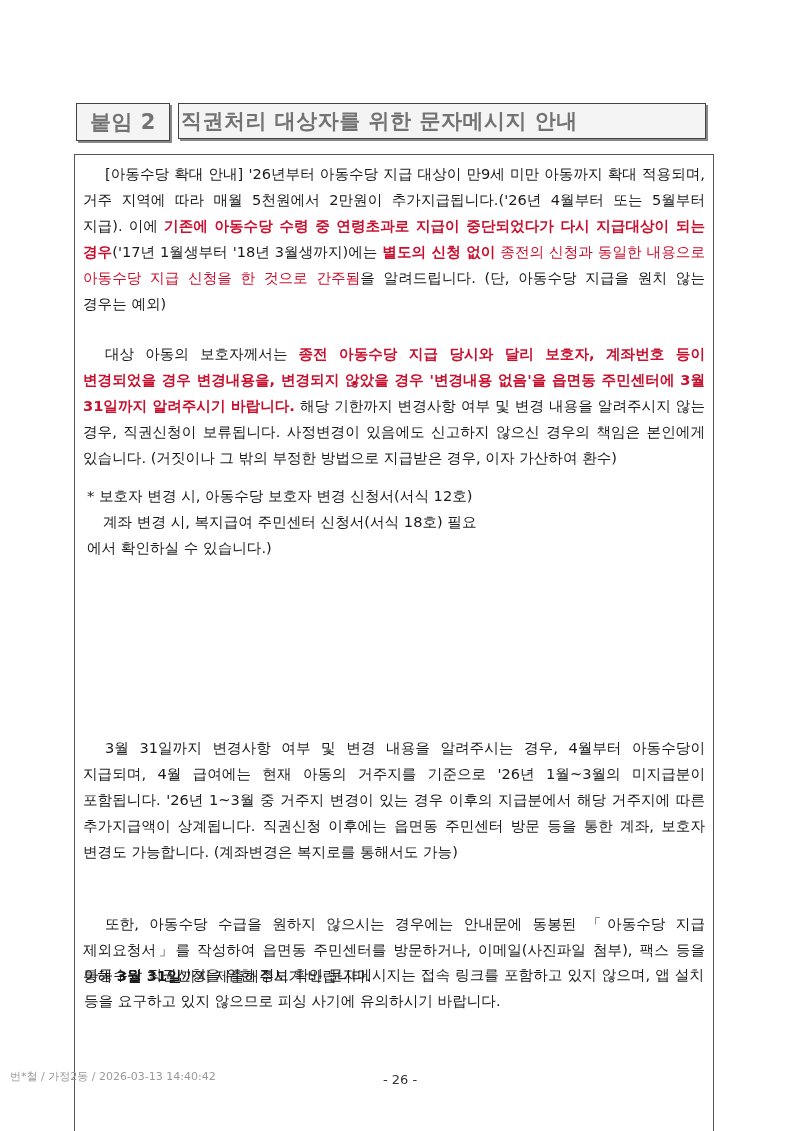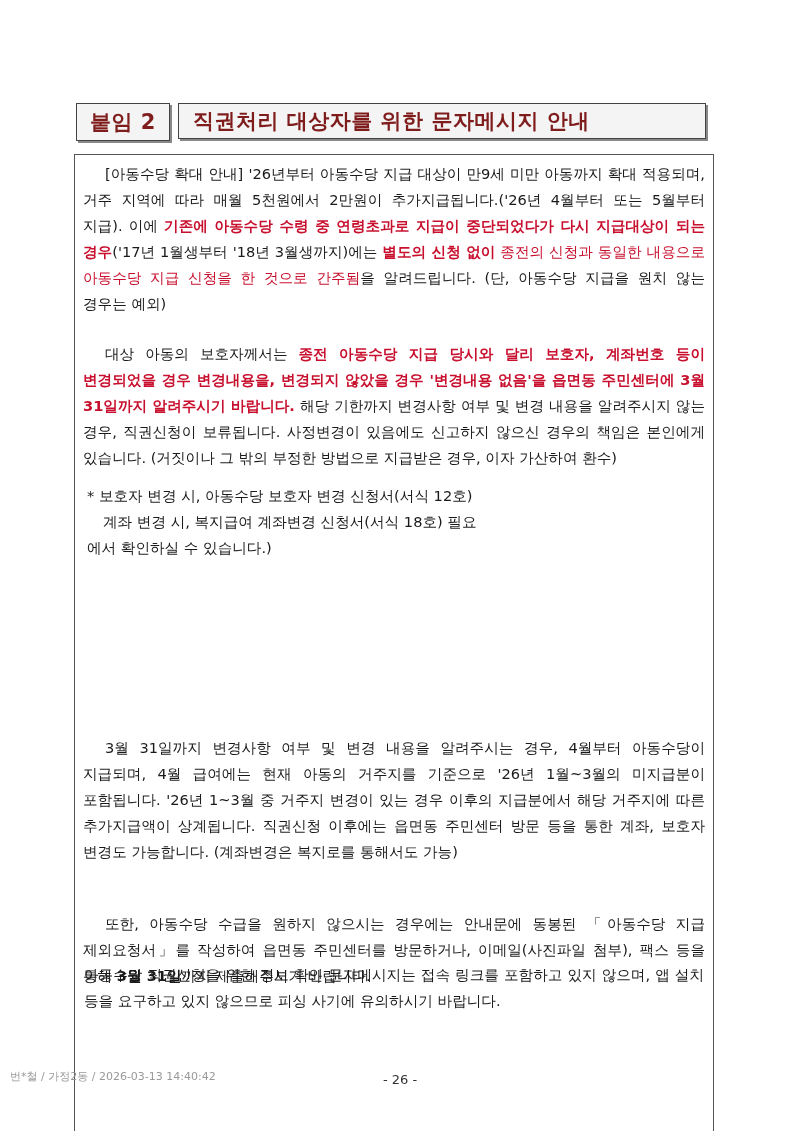--- a/index.html
+++ b/index.html
@@ -5,24 +5,24 @@
     html, body { margin: 0; padding: 0; background: #ffffff; }
     body {
       width: 800px; height: 1131px; position: relative; overflow: hidden;
       font-family: "DejaVu Sans", "Liberation Sans", sans-serif;
       color: #1a1a1a;
     }
     .header-row { position: absolute; top: 103px; left: 76px; height: 40px; display: flex; gap: 8px; }
     .hdr-box {
       border: 1.5px solid #444; box-shadow: 2px 2px 0 #888;
       background: #f4f4f4; height: 36px; display: flex; align-items: center;
-      font-weight: bold; font-size: 21px; color: #7f1d1d; letter-spacing: 0.5px;
+      font-weight: bold; font-size: 21px; color: #737373; letter-spacing: 0.5px;
     }
     .hdr-tag { width: 92px; justify-content: center; }
-    .hdr-title { width: 528px; padding-left: 14px; box-sizing: border-box; }
+    .hdr-title { width: 528px; padding-left: 2px; box-sizing: border-box; }
 
     .main-box {
       position: absolute; left: 74px; top: 154px; width: 640px; height: 988px;
       border: 1.5px solid #555; box-sizing: border-box;
     }
     .para {
       position: absolute; left: 8px; right: 8px;
       font-size: 14.6px; line-height: 26px; text-align: justify;
       text-align-last: left; word-break: keep-all;
     }
@@ -45,21 +45,21 @@
   <div class="para indent" style="top:6px;">
     <span>[아동수당 확대 안내] '26년부터 아동수당 지급 대상이 만9세 미만 아동까지 확대 적용되며, 거주 지역에 따라 매월 5천원에서 2만원이 추가지급됩니다.('26년 4월부터 또는 5월부터 지급). 이에 </span><span class="red">기존에 아동수당 수령 중 연령초과로 지급이 중단되었다가 다시 지급대상이 되는 경우</span><span>('17년 1월생부터 '18년 3월생까지)에는 </span><span class="red">별도의 신청 없이</span><span> </span><span class="red" style="font-weight:normal">종전의 신청과 동일한 내용으로 아동수당 지급 신청을 한 것으로 간주됨</span><span>을 알려드립니다. (단, 아동수당 지급을 원치 않는 경우는 예외)</span>
   </div>
 
   <div class="para indent" style="top:186px;">
     <span>대상 아동의 보호자께서는 </span><span class="red">종전 아동수당 지급 당시와 달리 보호자, 계좌번호 등이 변경되었을 경우 변경내용을, 변경되지 않았을 경우 '변경내용 없음'을 읍면동 주민센터에 3월 31일까지 알려주시기 바랍니다.</span><span> 해당 기한까지 변경사항 여부 및 변경 내용을 알려주시지 않는 경우, 직권신청이 보류됩니다. 사정변경이 있음에도 신고하지 않으신 경우의 책임은 본인에게 있습니다. (거짓이나 그 밖의 부정한 방법으로 지급받은 경우, 이자 가산하여 환수)</span>
   </div>
 
   <div class="para" style="top:328px; left:12px;">
     <span class="line">* 보호자 변경 시, 아동수당 보호자 변경 신청서(서식 12호)</span>
-    <span class="line" style="padding-left:16px;">계좌 변경 시, 복지급여 계좌변경 신청서(서식 18호) 필요</span>
+    <span class="line" style="padding-left:16px;">계좌 변경 시, 복지급여 주민센터 신청서(서식 18호) 필요</span>
     <span class="line">에서 확인하실 수 있습니다.)</span>
   </div>
 
 
   <div class="para indent" style="top:580px;">3월 31일까지 변경사항 여부 및 변경 내용을 알려주시는 경우, 4월부터 아동수당이 지급되며, 4월 급여에는 현재 아동의 거주지를 기준으로 '26년 1월~3월의 미지급분이 포함됩니다. '26년 1~3월 중 거주지 변경이 있는 경우 이후의 지급분에서 해당 거주지에 따른 추가지급액이 상계됩니다. 직권신청 이후에는 읍면동 주민센터 방문 등을 통한 계좌, 보호자 변경도 가능합니다. (계좌변경은 복지로를 통해서도 가능)</div>
 
   <div class="para indent" style="top:756px;">
     <span>또한, 아동수당 수급을 원하지 않으시는 경우에는 안내문에 동봉된 「아동수당 지급 제외요청서」를 작성하여 읍면동 주민센터를 방문하거나, 이메일(사진파일 첨부), 팩스 등을 통해 </span><span style="font-weight:bold">3월 31일</span><span>까지 제출해주시기 바랍니다.</span>
   </div>
 

